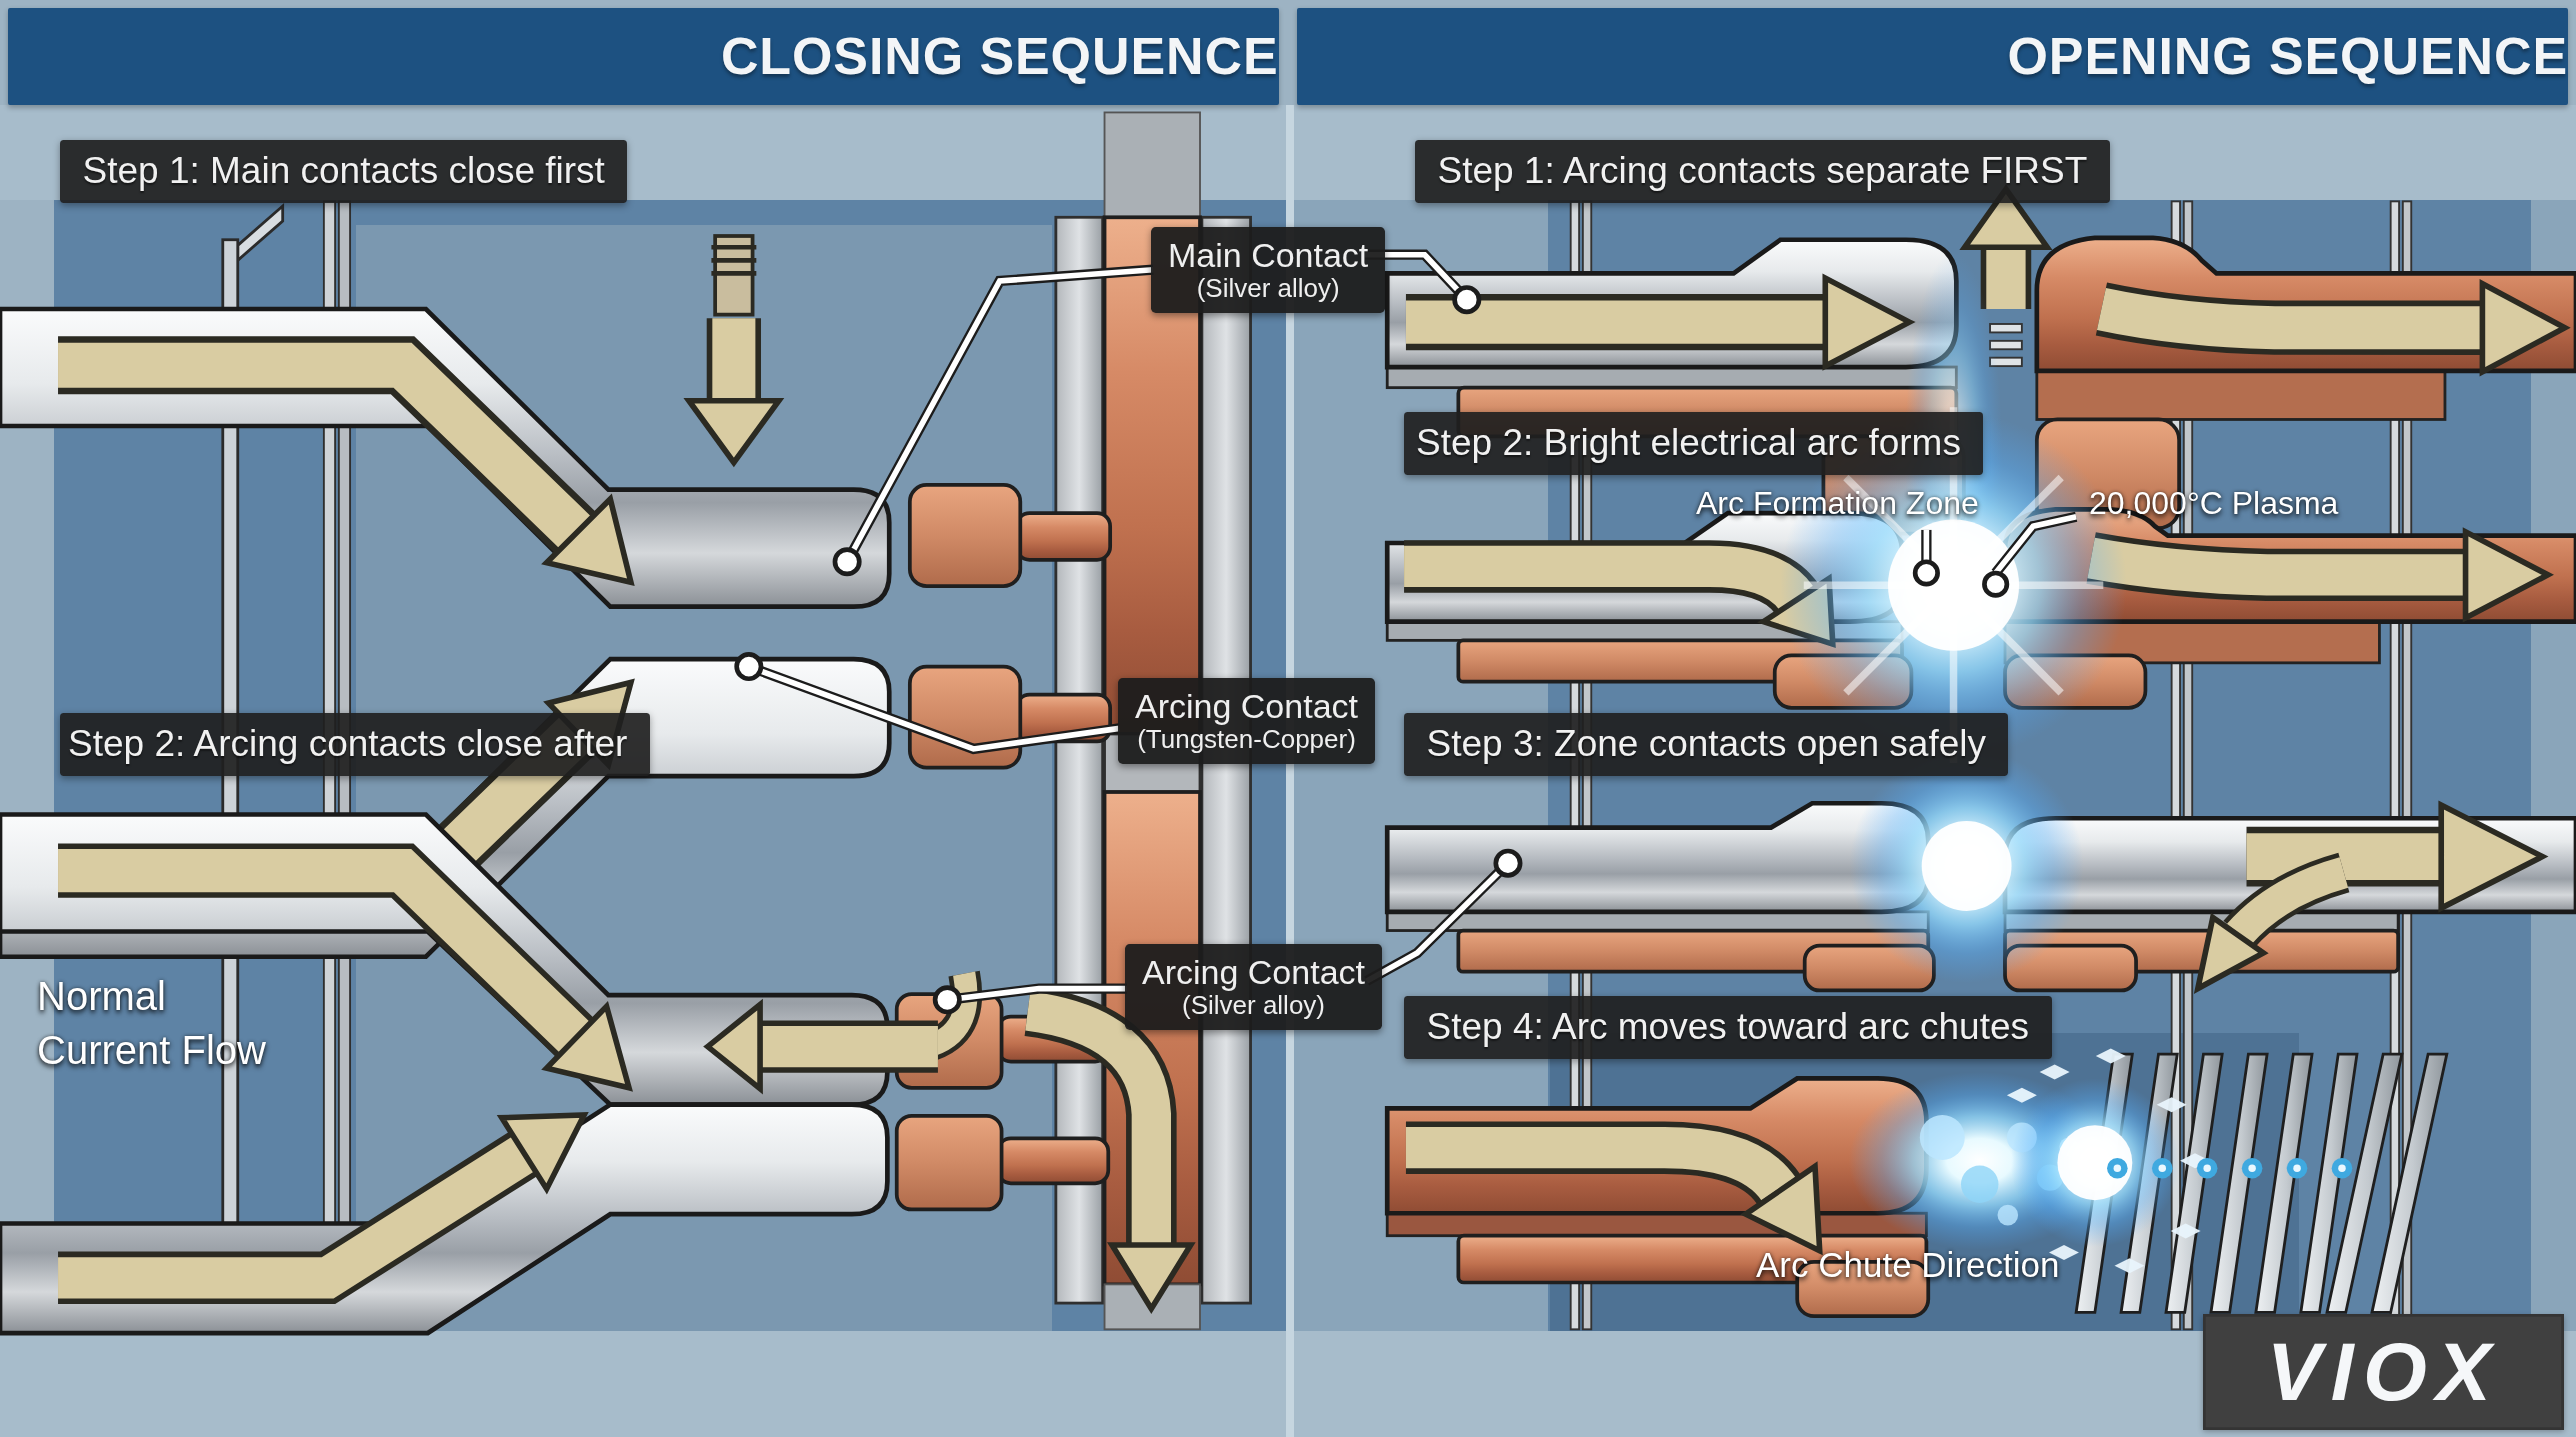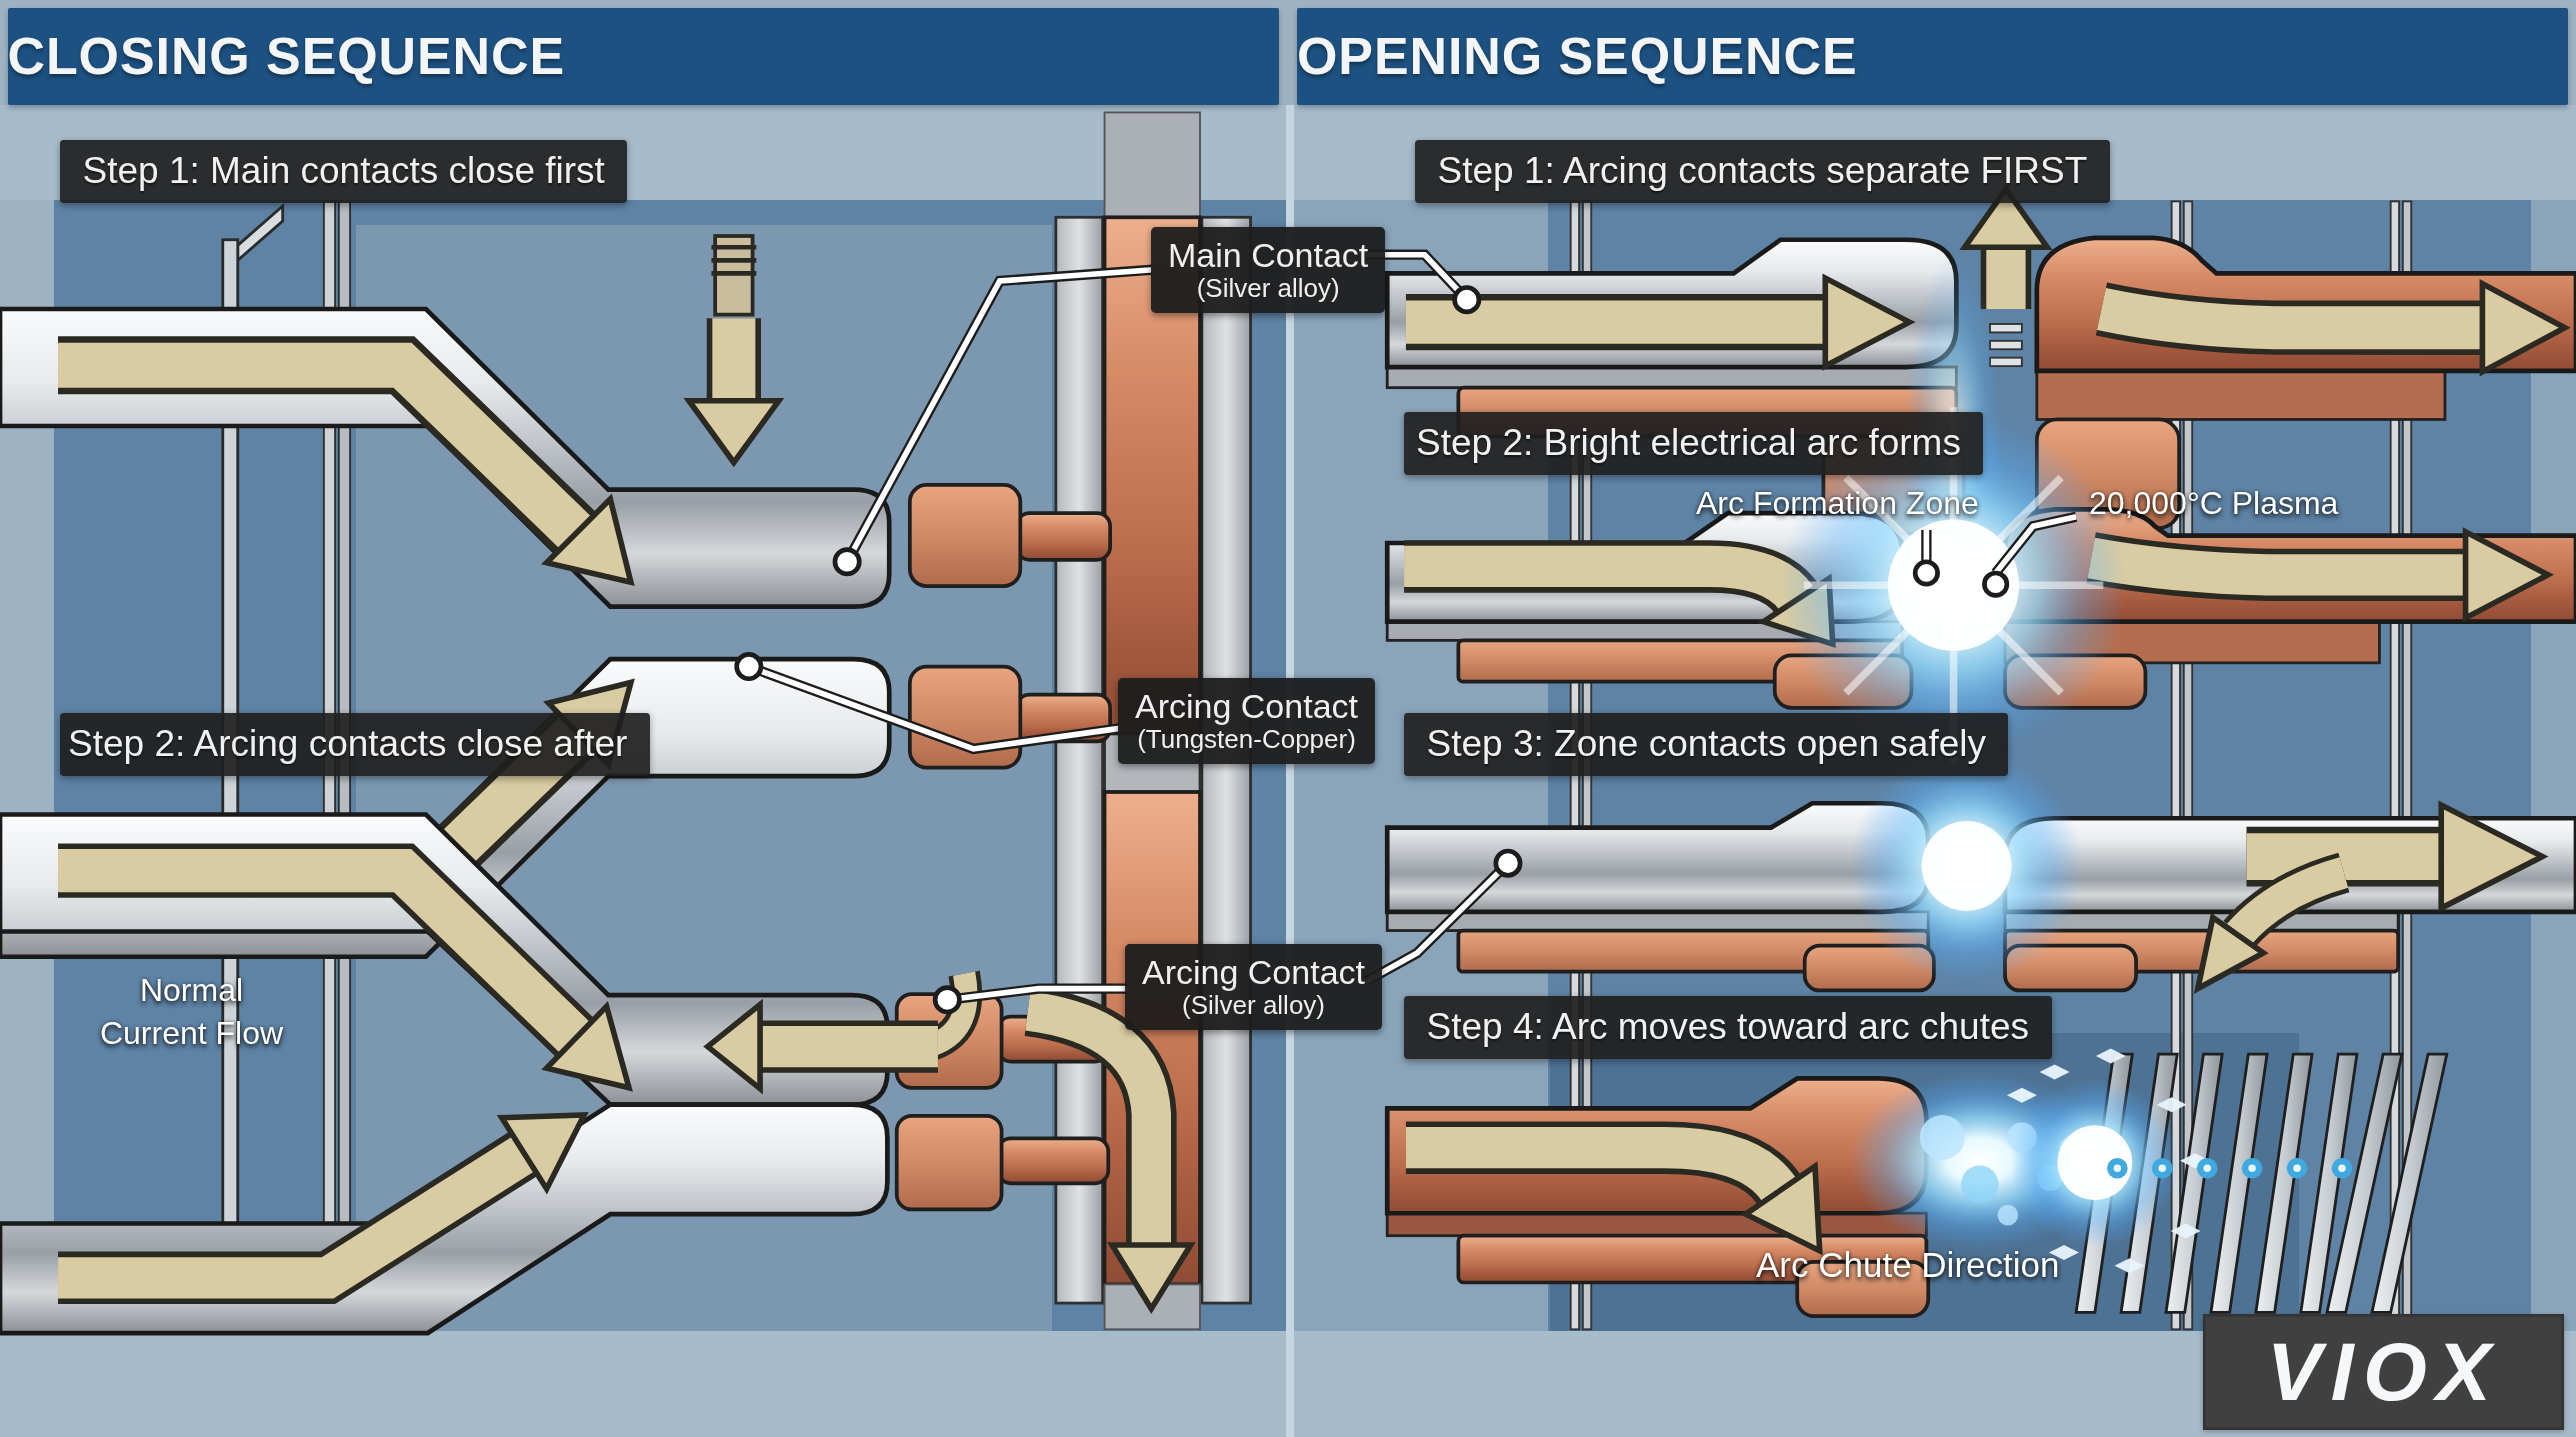--- a/index.html
+++ b/index.html
@@ -14,21 +14,21 @@
   .panel-left-main{left:54px;top:200px;width:1234px;height:1131px;background:#5e83a5;}
   .panel-left-inner{left:356px;top:225px;width:696px;height:1106px;background:#7b98b0;}
   .panel-right-col{left:1294px;top:200px;width:255px;height:1131px;background:#8aa5ba;}
   .panel-right-main{left:1548px;top:200px;width:983px;height:1131px;background:#5e83a5;}
   .panel-right-edge{left:2531px;top:200px;width:45px;height:1131px;background:#8aa5ba;}
   .panel-step4-dark{left:1550px;top:1033px;width:749px;height:298px;background:#4e7294;}
   .divider{left:1286px;top:105px;width:7.5px;height:1333px;background:#c6d6e0;}
   
   .header-bar{
     top:7.5px;width:1271px;height:97px;background:#1d5181;
-    display:flex;align-items:center;justify-content:flex-start;border-radius:1.9px;
+    display:flex;align-items:center;justify-content:flex-end;border-radius:1.9px;
     box-shadow:0 2.8px 5.6px rgba(0,0,0,0.25);
   }
   .header-bar .title{
     color:#f3f5f7;font-size:52px;font-weight:bold;letter-spacing:0.9px;
     text-shadow:0 2.8px 3.7px rgba(0,0,0,0.35);
   }
   .hdr-left{left:7.5px;} .hdr-right{left:1297px;}
   
   .step-label{
     background:rgba(32,32,32,0.92);color:#f1f1f1;font-size:37px;
@@ -41,21 +41,21 @@
     padding:9px 17px;border-radius:4.7px;white-space:nowrap;
     box-shadow:0 2.8px 7.5px rgba(0,0,0,0.4);
   }
   .callout-label .name{font-size:34px;line-height:1.12;}
   .callout-label .material{font-size:26px;line-height:1.15;}
   
   .free-label{
     color:#ffffff;font-size:32px;white-space:nowrap;
     text-shadow:0 2.8px 5.6px rgba(0,0,0,0.75), 0 0 3.7px rgba(0,0,0,0.5);
   }
-  .free-label.multiline{white-space:pre-line;text-align:center;font-size:32px;line-height:1.35;}
+  .free-label.multiline{white-space:pre-line;font-size:40px;line-height:1.35;}
   .chute-label{font-size:35px;}
   
   .brand-box{
     left:2203px;top:1314px;width:361px;height:116px;background:#404040;
     display:flex;align-items:center;justify-content:center;
     box-shadow:inset 0 0 0 2.8px rgba(0,0,0,0.18), 0 1.9px 5.6px rgba(0,0,0,0.3);
   }
   .brand-box .logo{
     color:#f5f7f9;font-size:82px;font-weight:bold;font-style:italic;letter-spacing:9.4px;
   }

